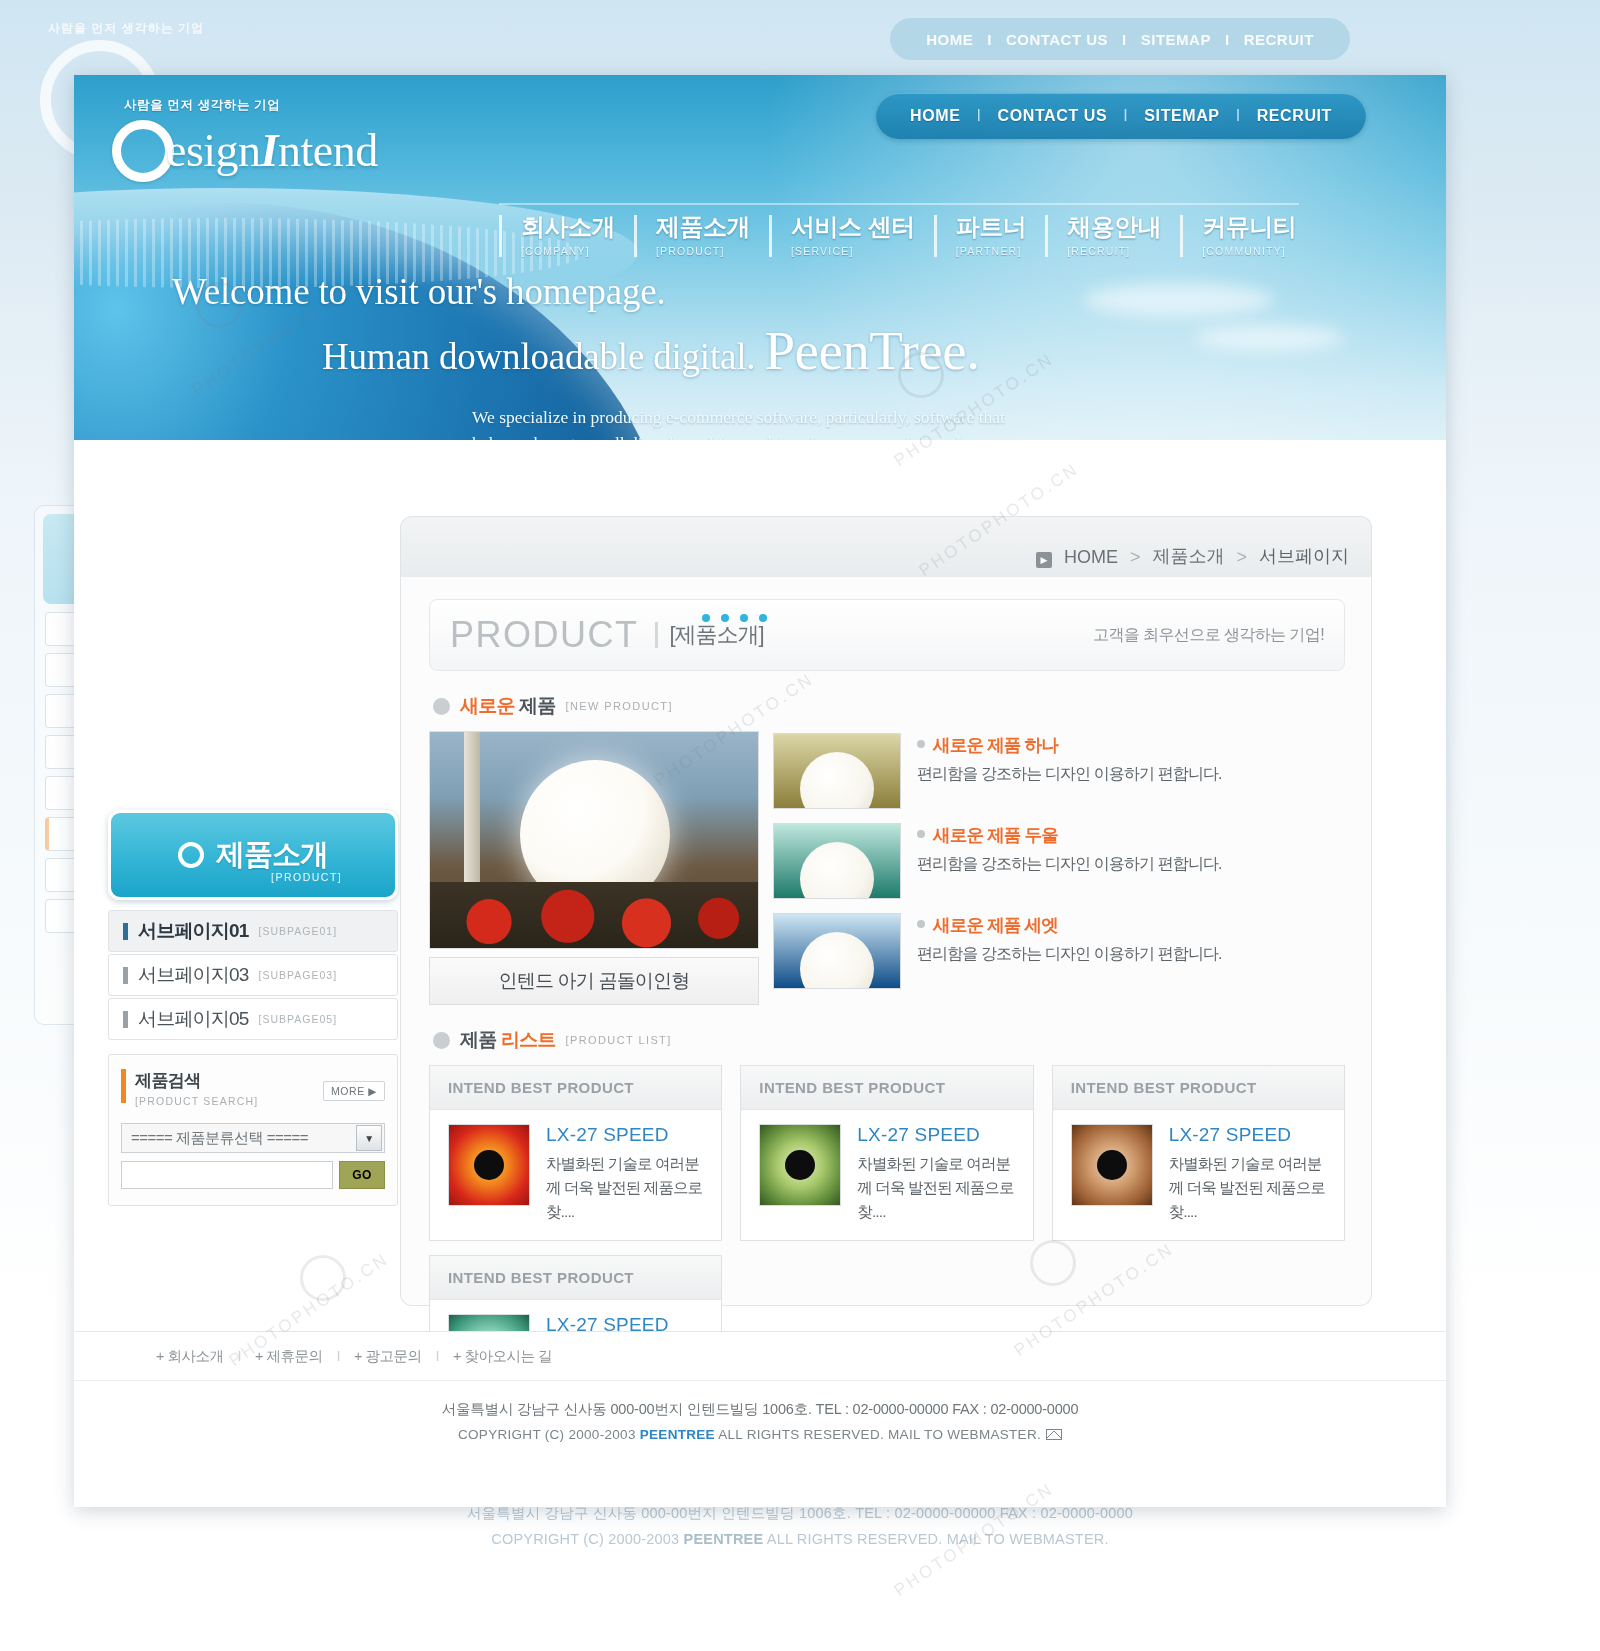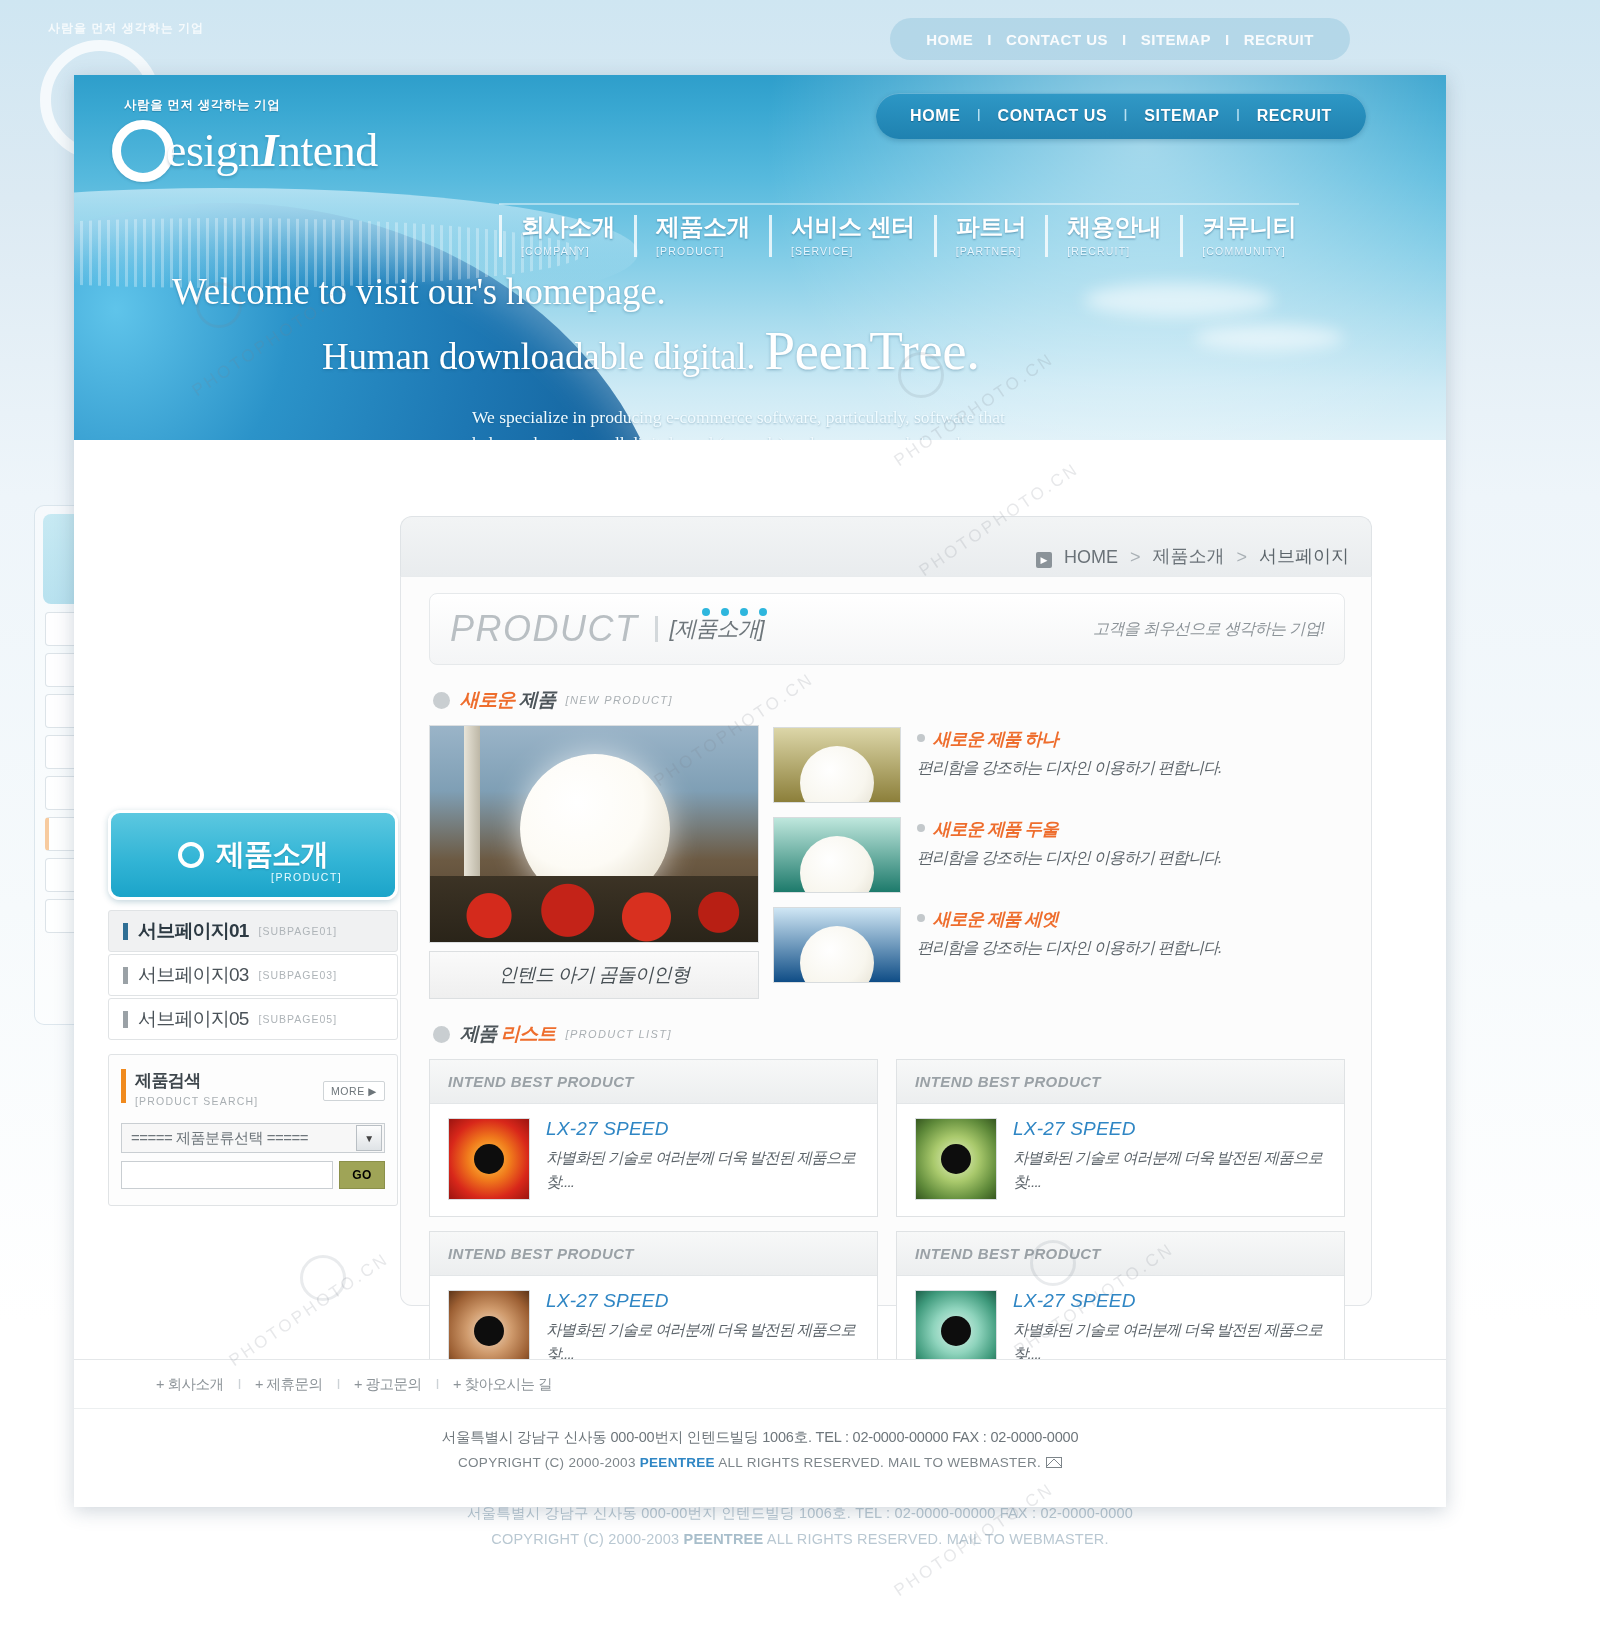--- a/index.html
+++ b/index.html
@@ -235,21 +235,21 @@
   }
   .ss-row{ margin-top:8px; display:flex; gap:6px; }
   .ss-input{ flex:1; height:28px; border:1px solid #c9ced2; background:#fff; }
   .ss-go{
     width:46px; height:28px; background:#9fa457; color:#000000; border:1px solid #8b904a;
     font-size:12px; font-weight:bold; letter-spacing:.5px;
     display:flex; align-items:center; justify-content:center;
   }
 
   
-  .main{ position:absolute; left:0; top:0; right:0; padding:16px 26px 0 28px;font-style:italic; }
+  .main{ position:absolute; left:0; top:0; right:0; padding:22px 26px 0 28px; }
 
   .title-bar{
     height:72px; border:1px solid #e6e9eb; border-radius:8px;
     background:linear-gradient(180deg,#ffffff,#f4f5f6);
     display:flex; align-items:center; padding:0 20px; position:relative;
   }
   .t-product{
     font-family:"Liberation Sans", sans-serif; font-size:36px; color:#b9bfc3;
     letter-spacing:1.5px;
   }
@@ -309,21 +309,21 @@
   .np-thumb.t1{ background:linear-gradient(180deg,#dcd6a8,#8c7f3a); }
   .np-thumb.t2{ background:linear-gradient(180deg,#bfe7dd,#1d7a6b); }
   .np-thumb.t3{ background:linear-gradient(180deg,#cfe6f4,#0f4d86); }
   .np-txt .bullet{
     display:inline-block; width:8px; height:8px; border-radius:50%;
     background:#c3c8cb; margin-right:8px; vertical-align:3px;
   }
   .np-title{ font-size:17.5px; font-weight:bold; color:#ee6d2d; letter-spacing:-.8px; }
   .np-desc{ font-size:16px; color:#5c646a; letter-spacing:-.9px; line-height:25px; margin-top:4px; }
 
-  .plist{ display:grid; grid-template-columns:1fr 1fr; gap:14px 18px; margin-top:4px; }
+  .plist{ display:grid; grid-template-columns:1fr 1fr 1fr; gap:14px 18px; margin-top:4px; }
   .pcard{ border:1px solid #dfe2e4; background:#fff; }
   .pcard-hd{
     height:44px; background:linear-gradient(180deg,#f7f8f8,#eceeef);
     border-bottom:1px solid #e3e6e8;
     display:flex; align-items:center; padding-left:18px;
     font-size:15px; font-weight:bold; color:#9aa1a6; letter-spacing:.4px;
   }
   .pcard-bd{ display:flex; gap:16px; padding:14px 16px 16px 18px; }
   .pcard-img{
     width:82px; height:82px; border:1px solid #d9dde0; padding:3px; background:#fff; flex:none;
@@ -334,21 +334,21 @@
     width:30px; height:30px; border-radius:50%; background:#0d0d0d; display:block;
   }
   .pi-red{ background:radial-gradient(circle at 50% 50%,#ffd24a 0%,#f07a1c 38%,#d8271a 70%,#9b1410 100%); }
   .pi-green{ background:radial-gradient(circle at 50% 50%,#e7f3c8 0%,#a9c96c 40%,#5f8a3a 75%,#35571f 100%); }
   .pi-brown{ background:radial-gradient(circle at 50% 50%,#f3ddc6 0%,#cf9a6c 40%,#9c5f33 75%,#5c3418 100%); }
   .pi-teal{ background:radial-gradient(circle at 50% 50%,#dff4ec 0%,#8fd4bd 40%,#3f9a7c 75%,#1d5f49 100%); }
   .pcard-name{ font-size:19px; color:#2f86c4; letter-spacing:.2px; }
   .pcard-desc{ font-size:15.5px; color:#5c646a; letter-spacing:-.9px; line-height:24px; margin-top:6px; }
 
   
-  .wfooter{ position:absolute; left:0; right:0; bottom:0; height:148px; background:#ffffff; }
+  .wfooter{ position:absolute; left:0; right:0; bottom:0; height:176px; background:#ffffff; }
   .wf-links{
     position:absolute; left:0; right:0; top:0; height:50px;
     border-top:1px solid #e4e7e9; border-bottom:1px solid #eceff0;
     display:flex; align-items:center; padding-left:68px; gap:0;
     font-size:14.5px; color:#8d9499; letter-spacing:-.5px;
   }
   .wf-links .lk{ padding:0 14px; }
   .wf-links .bar{ color:#ccd2d6; }
   .wf-addr{
     position:absolute; left:0; right:0; top:66px; text-align:center;

